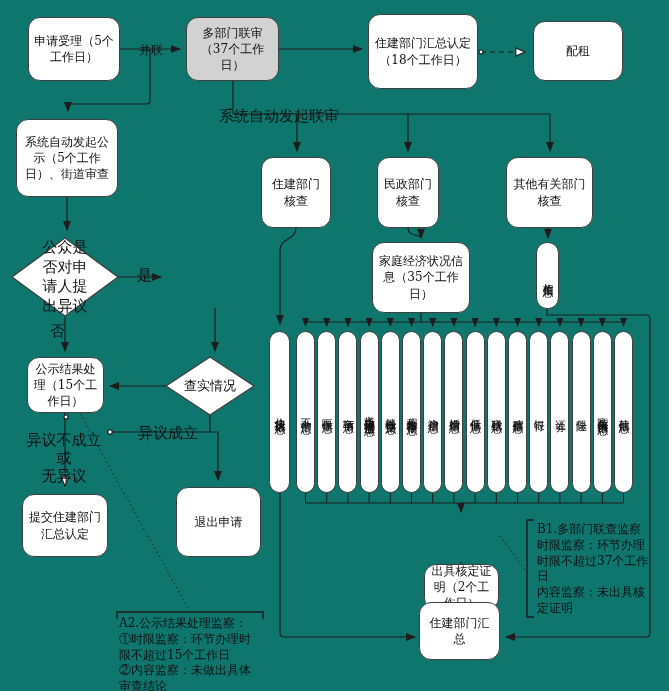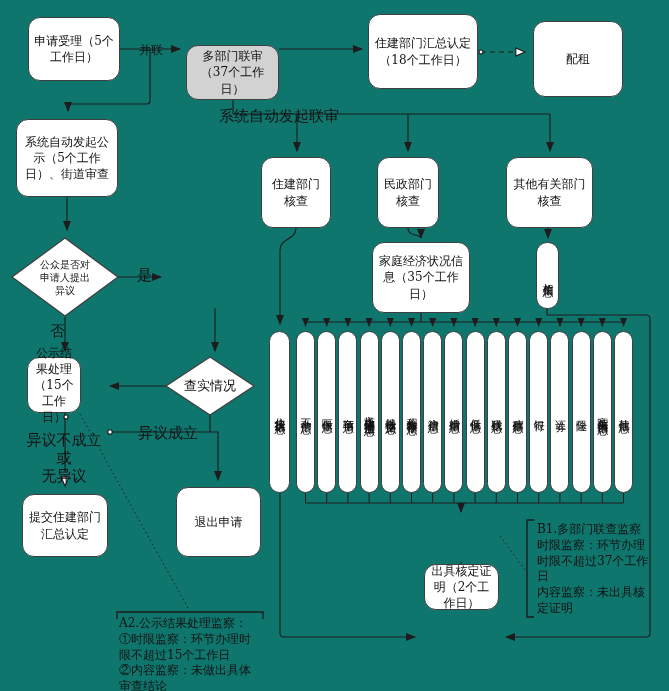--- a/index.html
+++ b/index.html
@@ -18,21 +18,21 @@
   .gray{background:#d2d2d2;}
   .vbox{
     position:absolute;top:331px;height:162px;box-sizing:border-box;background:#fff;
     border:1.2px solid #3f3f3f;border-radius:11px;
     writing-mode:vertical-rl;text-orientation:upright;
     display:flex;align-items:center;justify-content:center;
     font-size:11px;line-height:1;letter-spacing:1px;
   }
   .dlabel{
     position:absolute;display:flex;align-items:center;justify-content:center;
-    text-align:center;font-size:10px;line-height:1.3;
+    text-align:center;font-size:15px;line-height:1.3;
   }
   .elabel{position:absolute;font-size:15px;line-height:1.2;text-align:center;white-space:pre-line;}
   .note{position:absolute;font-size:12px;line-height:1.32;white-space:pre-line;}
   .small{font-size:12px;}
 </style>
 </head>
 <body>
 
 <div id="stage">
 
@@ -138,33 +138,34 @@
           <path d="M623.5,493 V503" stroke-width="1"></path>
           <path d="M305.5,503 H623.5" stroke-width="1"></path>
         </g>
     </g>
 
     <polygon points="12,277 65,238 118,277 65,316" fill="#fff" stroke="#3f3f3f" stroke-width="1.3"></polygon>
     <polygon points="166,386 210,357 254,386 210,415" fill="#fff" stroke="#3f3f3f" stroke-width="1.3"></polygon>
   </svg>
 
   <div class="node" style="left:28px;top:17px;width:92px;height:64px;">申请受理（5个工作日）</div>
-  <div class="node gray" style="left:186px;top:17px;width:93px;height:55px;margin-top:28px;">多部门联审（37个工作日）</div>
+  <div class="node gray" style="left:186px;top:17px;width:93px;height:64px;">多部门联审（37个工作日）</div>
   <div class="node" style="left:368px;top:14px;width:110px;height:75px;">住建部门汇总认定（18个工作日）</div>
-  <div class="node" style="left:533px;top:21px;width:90px;height:76px;">配租</div>
+  <div class="node" style="left:533px;top:21px;width:90px;height:60px;">配租</div>
   <div class="node" style="left:16px;top:119px;width:102px;height:78px;">系统自动发起公示（5个工作日）、街道审查</div>
   <div class="node" style="left:261px;top:157px;width:70px;height:71px;">住建部门核查</div>
   <div class="node" style="left:377px;top:157px;width:62px;height:71px;">民政部门核查</div>
   <div class="node" style="left:506px;top:157px;width:87px;height:71px;">其他有关部门核查</div>
   <div class="node" style="left:372px;top:242px;width:98px;height:71px;">家庭经济状况信息（35个工作日）</div>
   <div class="vbox" style="left:536px;top:242px;width:23px;height:67px;">相关信息</div>
-  <div class="node" style="left:27px;top:357px;width:54px;height:56px;">公示结果处理（15个工作日）</div>
+  <div class="node" style="left:27px;top:357px;width:77px;height:56px;">公示结果处理（15个工作日）</div>
   <div class="node" style="left:22px;top:494px;width:86px;height:63px;">提交住建部门汇总认定</div>
   <div class="node" style="left:176px;top:487px;width:85px;height:70px;">退出申请</div>
   <div class="node" style="left:424px;top:520px;width:75px;height:46px;margin-top:44px;">出具核定证明（2个工作日）</div>
+  <div class="node" style="left:419px;top:602px;width:81px;height:58px;">住建部门汇总</div>
 
   <div class="dlabel" style="left:36px;top:250px;width:58px;height:54px;">公众是否对申请人提出异议</div>
   <div class="dlabel" style="left:178px;top:378px;width:64px;height:16px;font-size:13px;">查实情况</div>
 
   <div>
       <div class="vbox" style="left: 269px; width: 21px;">住房状况信息</div>
       <div class="vbox" style="left: 296px; width: 19px;">不动产信息</div>
       <div class="vbox" style="left: 317.2px; width: 19px;">医保信息</div>
       <div class="vbox" style="left: 338.4px; width: 19px;">车辆信息</div>
       <div class="vbox" style="left: 359.6px; width: 19px;">市场主体登记注册信息</div>

